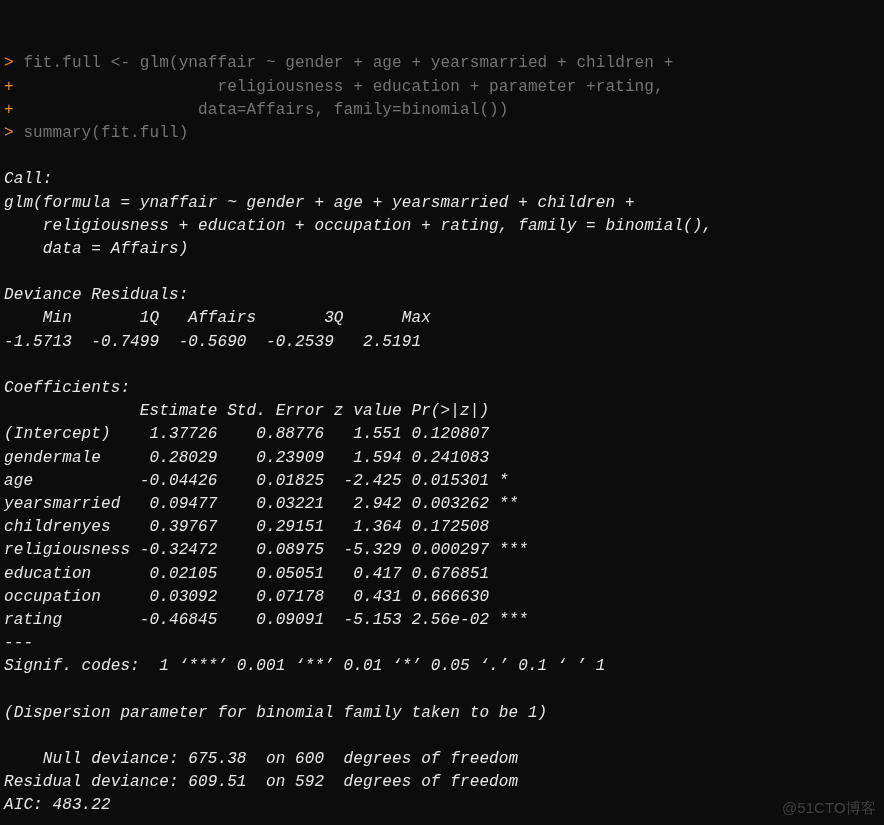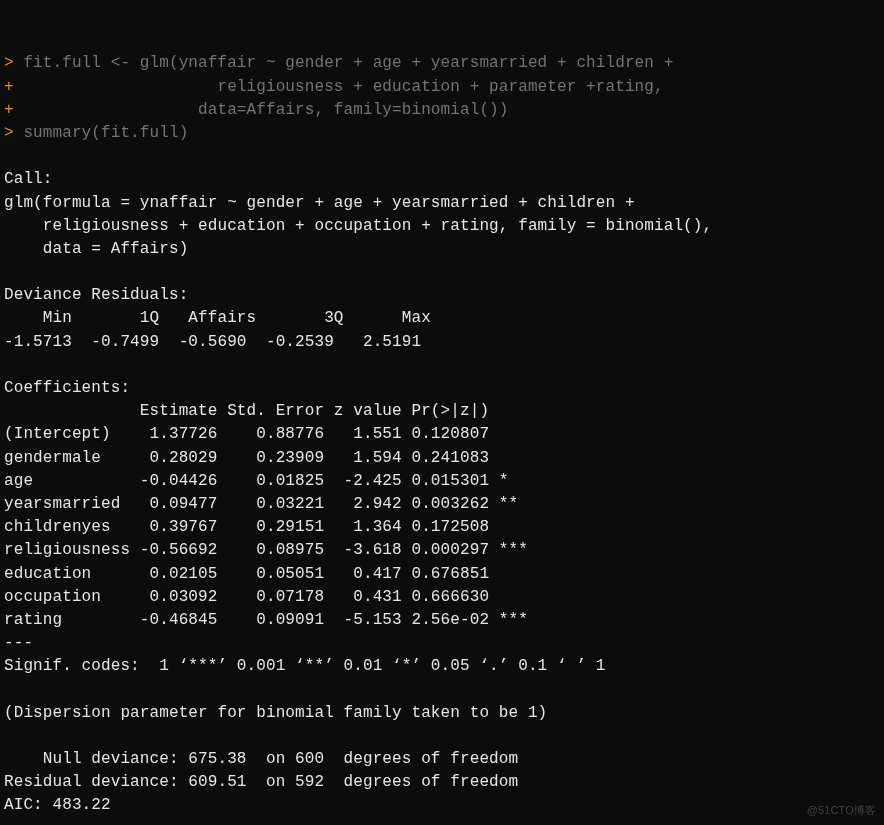--- a/index.html
+++ b/index.html
@@ -10,27 +10,27 @@
     font-family: "Consolas", "Menlo", "Courier New", monospace;
     font-size: 16px;
     line-height: 1.45;
     white-space: pre;
     letter-spacing: 0.1px;
     width: 884px;
     box-sizing: border-box;
   }
   .prompt { color: #eb8b2e; }
   .cmd    { color: #737373; }
-  .out    { color: #e6e6e6; }
+  .out    { color: #e6e6e6; font-style: italic; }
   .wm {
     position: fixed;
     right: 8px;
     bottom: 6px;
     color: #6c6c6c;
-    font-size: 11px;
+    font-size: 15px;
     font-family: sans-serif;
     opacity: 0.55;
     margin-left: 30px;
   }
 </style>
 </head>
 <body>
 
 <div><span class="prompt">&gt; </span><span class="cmd">fit.full &lt;- glm(ynaffair ~ gender + age + yearsmarried + children +</span>
 <span class="prompt">+ </span><span class="cmd">                    religiousness + education + parameter +rating,</span>
@@ -46,21 +46,21 @@
 <span class="out">    Min       1Q   Affairs       3Q      Max  </span>
 <span class="out">-1.5713  -0.7499  -0.5690  -0.2539   2.5191  </span>
 
 <span class="out">Coefficients:</span>
 <span class="out">              Estimate Std. Error z value Pr(&gt;|z|)    </span>
 <span class="out">(Intercept)    1.37726    0.88776   1.551 0.120807    </span>
 <span class="out">gendermale     0.28029    0.23909   1.594 0.241083    </span>
 <span class="out">age           -0.04426    0.01825  -2.425 0.015301 *  </span>
 <span class="out">yearsmarried   0.09477    0.03221   2.942 0.003262 ** </span>
 <span class="out">childrenyes    0.39767    0.29151   1.364 0.172508    </span>
-<span class="out">religiousness -0.56692    0.08975  -3.618 0.000297 ***</span>
+<span class="out">religiousness -0.32472    0.08975  -5.329 0.000297 ***</span>
 <span class="out">education      0.02105    0.05051   0.417 0.676851    </span>
 <span class="out">occupation     0.03092    0.07178   0.431 0.666630    </span>
 <span class="out">rating        -0.46845    0.09091  -5.153 2.56e-02 ***</span>
 <span class="out">---</span>
 <span class="out">Signif. codes:  1 ‘***’ 0.001 ‘**’ 0.01 ‘*’ 0.05 ‘.’ 0.1 ‘ ’ 1</span>
 
 <span class="out">(Dispersion parameter for binomial family taken to be 1)</span>
 
 <span class="out">    Null deviance: 675.38  on 600  degrees of freedom</span>
 <span class="out">Residual deviance: 609.51  on 592  degrees of freedom</span>

